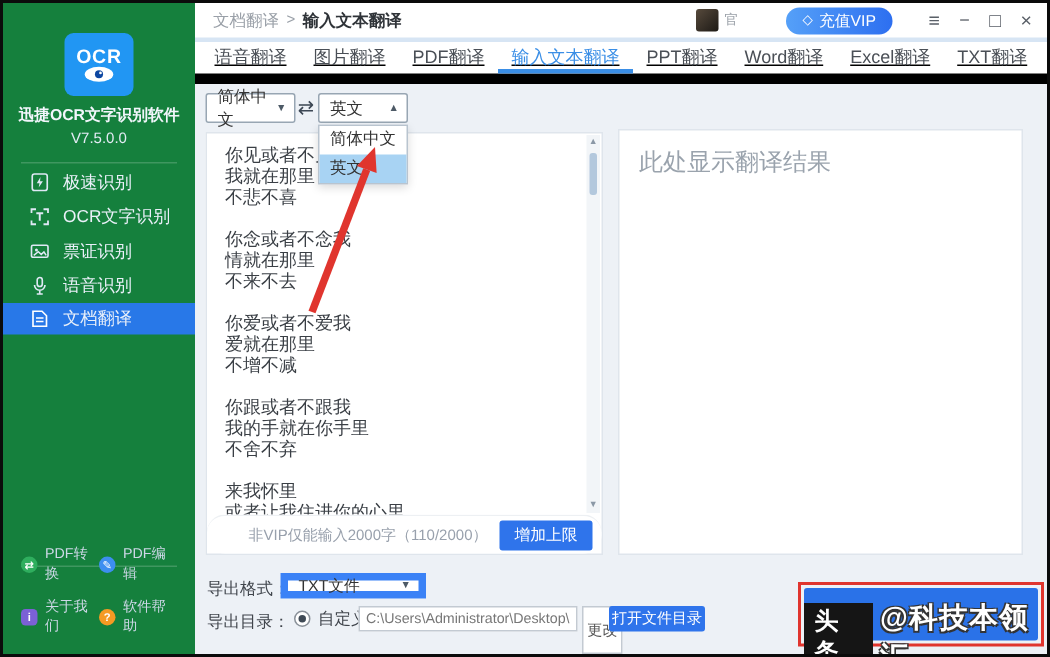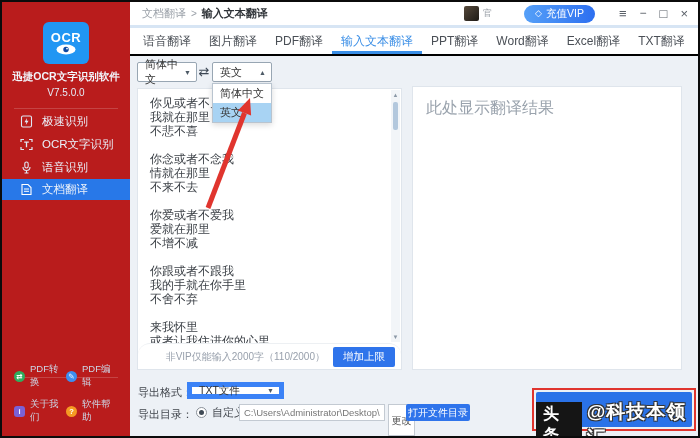--- a/index.html
+++ b/index.html
@@ -1,20 +1,20 @@
 <!DOCTYPE html>
 <html><head>
 <meta charset="utf-8">
 <style>
   * { box-sizing: border-box; margin: 0; padding: 0; font-family: "Liberation Sans", "DejaVu Sans", sans-serif; }
   body { width: 700px; height: 438px; }
   .window { width: 700px; height: 438px; border: 2px solid #0b0b0b; display: flex; background: #fff; position: relative; overflow: hidden; }
 
   
-  .sidebar { width: 128px; background: #b91c1c; position: relative; flex: none; color: #fff; }
+  .sidebar { width: 128px; background: #15803d; position: relative; flex: none; color: #fff; }
   .logo { width: 46px; height: 42px; background: #2196f3; border-radius: 6px; margin: 20px auto 6px; display: flex; flex-direction: column; align-items: center; justify-content: center; }
   .logo .logo-txt { font-size: 13px; font-weight: 800; color: #fff; letter-spacing: .5px; line-height: 13px; }
   .app-name { text-align: center; font-size: 10.5px; font-weight: 700; color: #f2f6fc; }
   .app-version { text-align: center; font-size: 10px; color: #e4ebf5; margin-top: 3px; }
   .side-divider { border: none; border-top: 1px solid rgba(255,255,255,.18); margin: 10px 12px 0; }
   .menu { position: absolute; top: 108px; left: 0; right: 0; display: flex; flex-direction: column; row-gap: 1px; }
   .menu-item { height: 22px; display: flex; align-items: center; gap: 9px; padding-left: 18px; font-size: 11.5px; color: #eaf0f9; cursor: default; }
   .menu-item.active { background: #2878e8; margin: 0 0; height: 21px; }
   .menu-item .mi-icon { width: 13px; height: 13px; flex: none; display: inline-flex; }
   .side-divider-bottom { border: none; border-top: 1px solid rgba(255,255,255,.18); position: absolute; bottom: 58px; left: 12px; right: 12px; }
@@ -32,21 +32,21 @@
   .crumb-current { font-size: 11px; color: #2f3338; font-weight: 700; }
   .tb-right { margin-left: auto; display: flex; align-items: center; }
   .avatar { width: 15px; height: 15px; border-radius: 2px; background: linear-gradient(135deg,#574a3c,#2e2821 70%,#1e1a15); flex: none; }
   .username { font-size: 9px; color: #9aa0a8; margin: 0 6px 0 4px; }
   .vip-btn { height: 18px; border-radius: 9px; background: linear-gradient(90deg,#55a0f8,#2d6ff0); color: #fff; font-size: 10.5px; display: flex; align-items: center; gap: 4px; padding: 0 11px; margin: 0 24px 0 26px; }
   .vip-diamond { font-size: 9px; line-height: 9px; }
   .win-controls { display: flex; align-items: center; gap: 13px; color: #5a6068; }
   .wc { font-size: 13px; line-height: 13px; cursor: default; }
   .wc-min { font-size: 12px; }
 
-  .tabbar { height: 28px; background: #fff; border-bottom: 2px solid #000000; display: flex; align-items: stretch; padding-left: 4px; flex: none; }
+  .tabbar { height: 28px; background: #fff; border-bottom: 7px solid #000000; display: flex; align-items: stretch; padding-left: 4px; flex: none; text-decoration: underline; }
   .tab { padding: 0 9px; font-size: 12px; color: #4a4f56; display: flex; align-items: center; border-bottom: 3px solid transparent; padding-top: 3px; }
   .tab.active { color: #3a8ee6; border-bottom-color: #3a8ee6; }
 
   .content { flex: 1; background: #edf1f6; position: relative; }
 
   
   .dd { position: absolute; width: 60px; height: 20px; background: #fff; border: 1px solid #98a6b3; border-radius: 2px; display: flex; align-items: center; justify-content: space-between; padding: 0 5px 0 7px; font-size: 11px; color: #333; }
   .dd-src { left: 7px; top: 6px; }
   .dd-tgt { left: 82px; top: 6px; }
   .caret { font-size: 7px; color: #4d5a66; }
@@ -124,20 +124,30 @@
           <svg viewBox="0 0 13 13" width="13" height="13">
               <path d="M1 4 V1.5 H4 M9 1.5 H12 V4 M12 9 V11.5 H9 M4 11.5 H1 V9" fill="none" stroke="#dfe8f5" stroke-width="1.2"></path>
               <path d="M4.2 4.2 H8.8 M6.5 4.2 V9.2" stroke="#dfe8f5" stroke-width="1.3"></path>
             </svg>
         </span>
         <span>OCR文字识别</span>
       </div>
       <div class="menu-item">
         <span class="mi-icon">
           <svg viewBox="0 0 13 13" width="13" height="13">
+              <rect x="1" y="2.5" width="11" height="8" rx="1" fill="none" stroke="#dfe8f5" stroke-width="1.1"></rect>
+              <circle cx="4.3" cy="5.6" r="1" fill="#dfe8f5"></circle>
+              <path d="M2.5 9.3 L5.5 6.8 L7.5 8.6 L9.3 7 L10.8 9.3" fill="none" stroke="#dfe8f5" stroke-width="1"></path>
+            </svg>
+        </span>
+        <span>票证识别</span>
+      </div>
+      <div class="menu-item">
+        <span class="mi-icon">
+          <svg viewBox="0 0 13 13" width="13" height="13">
               <rect x="4.8" y="1" width="3.4" height="6" rx="1.7" fill="none" stroke="#dfe8f5" stroke-width="1.1"></rect>
               <path d="M3 6 a3.5 3.5 0 0 0 7 0 M6.5 9.5 V12 M4.5 12 H8.5" fill="none" stroke="#dfe8f5" stroke-width="1.1"></path>
             </svg>
         </span>
         <span>语音识别</span>
       </div>
       <div class="menu-item active">
         <span class="mi-icon">
           <svg viewBox="0 0 13 13" width="13" height="13">
               <path d="M2 1.5 H8 L11 4.5 V11.5 H2 Z" fill="none" stroke="#ffffff" stroke-width="1.1"></path>

